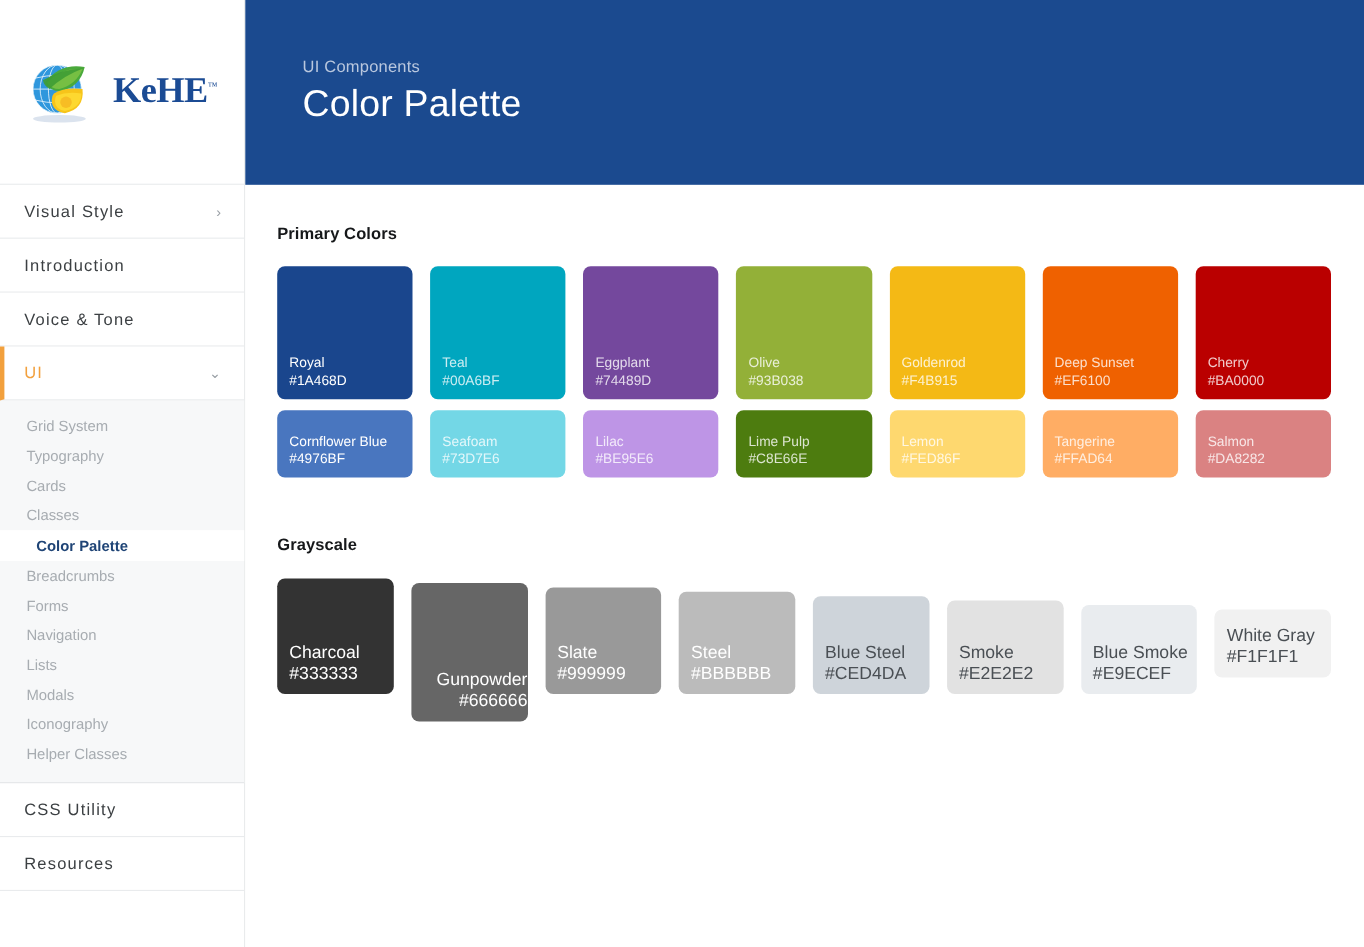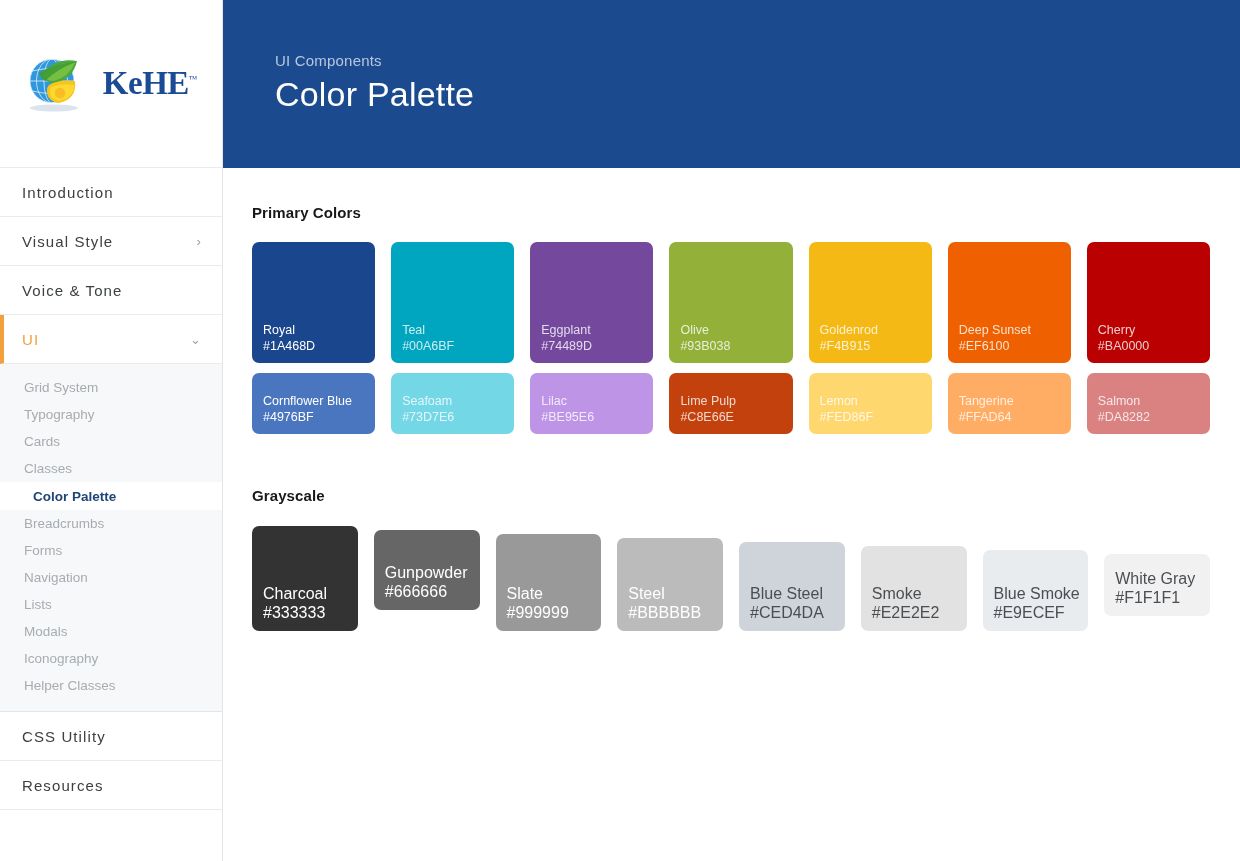--- a/index.html
+++ b/index.html
@@ -137,25 +137,25 @@
           <path d="M26 32 Q36 28 49 30 Q49 43 34 46 Q25 44 25 37 Q25 34 26 32 Z" fill="#fdd830"></path>
           <circle cx="35" cy="38" r="5.2" fill="#f2a81c" opacity="0.55"></circle>
           <path d="M14 18 Q30 8 51 7 Q32 14 20 26 Q15 23 14 18 Z" fill="#3f9c35" opacity="0.9"></path>
         </svg>
         <div class="logo-text"><span>KeHE</span><span class="logo-tm">™</span></div>
       </div>
     </div>
 
     <nav>
       <div class="nav-top-item">
-        <span>Introduction</span>
-      </div>
-      <div class="nav-top-item">
         <span>Visual Style</span>
         <span class="chev">›</span>
+      </div>
+      <div class="nav-top-item">
+        <span>Introduction</span>
       </div>
       <div class="nav-top-item">
         <span>Voice &amp; Tone</span>
       </div>
       <div class="nav-top-item active">
         <span>UI</span>
         <span class="chev">⌄</span>
       </div>
 
       <div class="subnav">
@@ -255,21 +255,21 @@
             <div class="sw-hex t-light">#4976BF</div>
           </div>
           <div class="swatch sw-secondary" style="background: rgb(115, 215, 230);">
             <div class="sw-name t-lightdim">Seafoam</div>
             <div class="sw-hex t-lightdim">#73D7E6</div>
           </div>
           <div class="swatch sw-secondary" style="background: rgb(190, 149, 230);">
             <div class="sw-name t-lightdim">Lilac</div>
             <div class="sw-hex t-lightdim">#BE95E6</div>
           </div>
-          <div class="swatch sw-secondary" style="background: #c2410c;">
+          <div class="swatch sw-secondary" style="background: #4d7c0f;">
             <div class="sw-name t-lightdim">Lime Pulp</div>
             <div class="sw-hex t-lightdim">#C8E66E</div>
           </div>
           <div class="swatch sw-secondary" style="background: rgb(254, 216, 111);">
             <div class="sw-name t-lightdim">Lemon</div>
             <div class="sw-hex t-lightdim">#FED86F</div>
           </div>
           <div class="swatch sw-secondary" style="background: rgb(255, 173, 100);">
             <div class="sw-name t-lightdim">Tangerine</div>
             <div class="sw-hex t-lightdim">#FFAD64</div>
@@ -282,21 +282,21 @@
 
       <div id="gray-title-wrap">
         <h2 class="section-title">Grayscale</h2>
       </div>
 
       <div class="swatch-row" id="gray-row">
           <div class="swatch sw-gray" style="background: rgb(51, 51, 51); height: 105px; margin-top: 0px;">
             <div class="sw-name t-light">Charcoal</div>
             <div class="sw-hex t-light">#333333</div>
           </div>
-          <div class="swatch sw-gray" style="background: rgb(102, 102, 102); height: 80px; margin-top: 4px;">
+          <div class="swatch sw-gray" style="background: rgb(102, 102, 102); height: 126px; margin-top: 4px; align-items: flex-end;">
             <div class="sw-name t-light">Gunpowder</div>
             <div class="sw-hex t-light">#666666</div>
           </div>
           <div class="swatch sw-gray" style="background: rgb(153, 153, 153); height: 97px; margin-top: 8px;">
             <div class="sw-name t-light">Slate</div>
             <div class="sw-hex t-light">#999999</div>
           </div>
           <div class="swatch sw-gray" style="background: rgb(187, 187, 187); height: 93px; margin-top: 12px;">
             <div class="sw-name t-light">Steel</div>
             <div class="sw-hex t-light">#BBBBBB</div>

